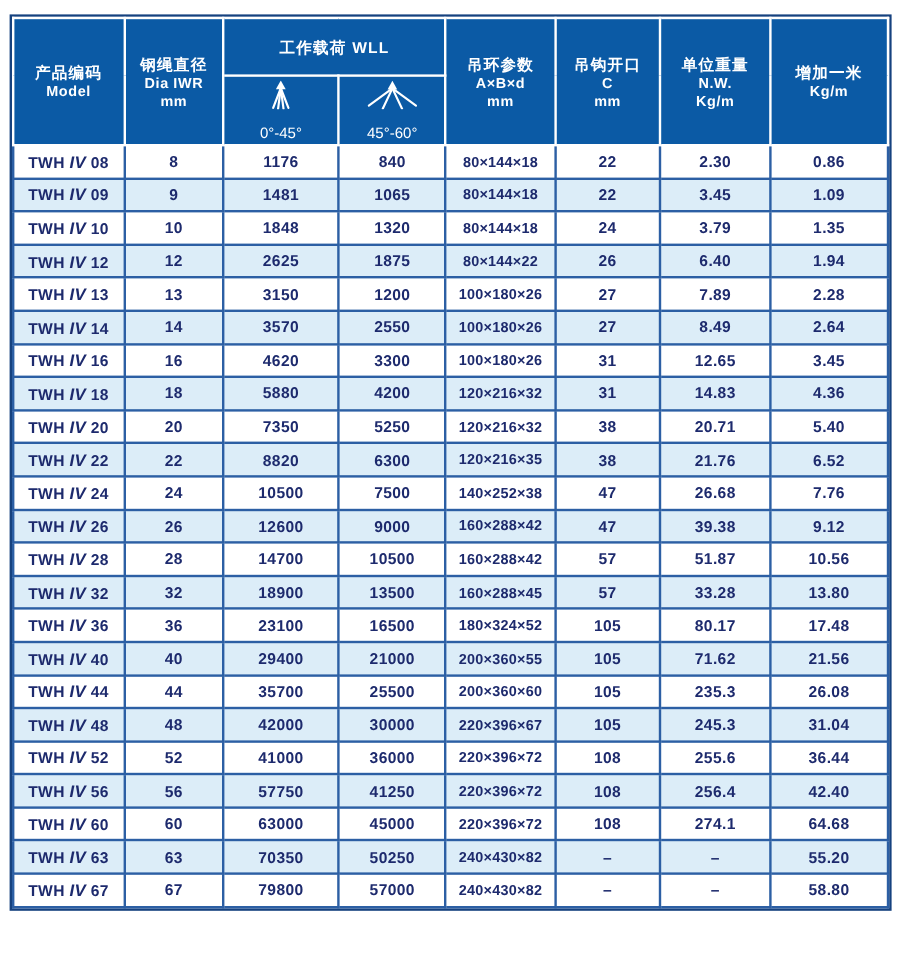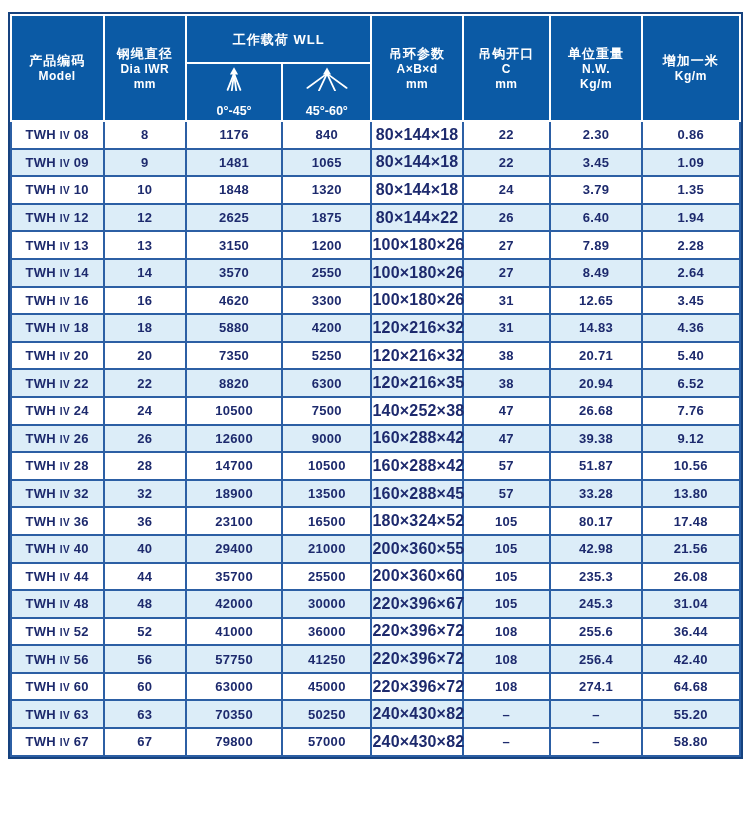--- a/index.html
+++ b/index.html
@@ -35,36 +35,36 @@
     font-weight:bold;
     text-align:center;
     vertical-align:middle;
   }
   thead tr.group-row th{height:42px;}
   thead tr.icon-row th{height:44px;}
   .h-zh{display:block;font-size:13px;letter-spacing:1px;line-height:17px;}
   .h-en{display:block;font-size:12px;letter-spacing:0.5px;line-height:15px;font-weight:bold;}
   .fan{display:block;height:24px;line-height:0;margin-top:1px;}
   .fan svg{display:inline-block;height:24px;}
-  .angle-label{display:block;font-size:12.5px;font-weight:bold;line-height:14px;margin-top:13px;text-align:center;}
+  .angle-label{display:block;font-size:12.5px;font-weight:normal;line-height:14px;margin-top:13px;text-align:center;}
   tbody td{
     height:25.6px;
     border:2px solid var(--grid-border);
     text-align:center;
     vertical-align:middle;
     color:var(--body-text);
     font-size:13px;
     font-weight:bold;
     padding:0;
     background:#ffffff;
     letter-spacing:0.3px;
   }
   tbody tr:nth-child(even) td{background:var(--stripe-bg);}
-  tbody td.dims{font-size:16px;letter-spacing:0.2px;margin-left:44px;}
-  .iv{font-size:10px;}
+  tbody td.dims{font-size:12px;letter-spacing:0.2px;margin-left:44px;}
+  .iv{font-size:14px;font-style:italic;}
 </style>
 </head>
 <body>
 
 <div class="table-wrap">
   <table>
     <colgroup>
       <col style="width:93px">
         <col style="width:82px">
         <col style="width:96px">
@@ -230,21 +230,21 @@
           <td>20.71</td>
           <td>5.40</td>
         </tr>
         <tr>
           <td>TWH <span class="iv">IV</span> 22</td>
           <td>22</td>
           <td>8820</td>
           <td>6300</td>
           <td class="dims">120×216×35</td>
           <td>38</td>
-          <td>20.94</td>
+          <td>21.76</td>
           <td>6.52</td>
         </tr>
         <tr>
           <td>TWH <span class="iv">IV</span> 24</td>
           <td>24</td>
           <td>10500</td>
           <td>7500</td>
           <td class="dims">140×252×38</td>
           <td>47</td>
           <td>26.68</td>
@@ -290,21 +290,21 @@
           <td>80.17</td>
           <td>17.48</td>
         </tr>
         <tr>
           <td>TWH <span class="iv">IV</span> 40</td>
           <td>40</td>
           <td>29400</td>
           <td>21000</td>
           <td class="dims">200×360×55</td>
           <td>105</td>
-          <td>42.98</td>
+          <td>71.62</td>
           <td>21.56</td>
         </tr>
         <tr>
           <td>TWH <span class="iv">IV</span> 44</td>
           <td>44</td>
           <td>35700</td>
           <td>25500</td>
           <td class="dims">200×360×60</td>
           <td>105</td>
           <td>235.3</td>

